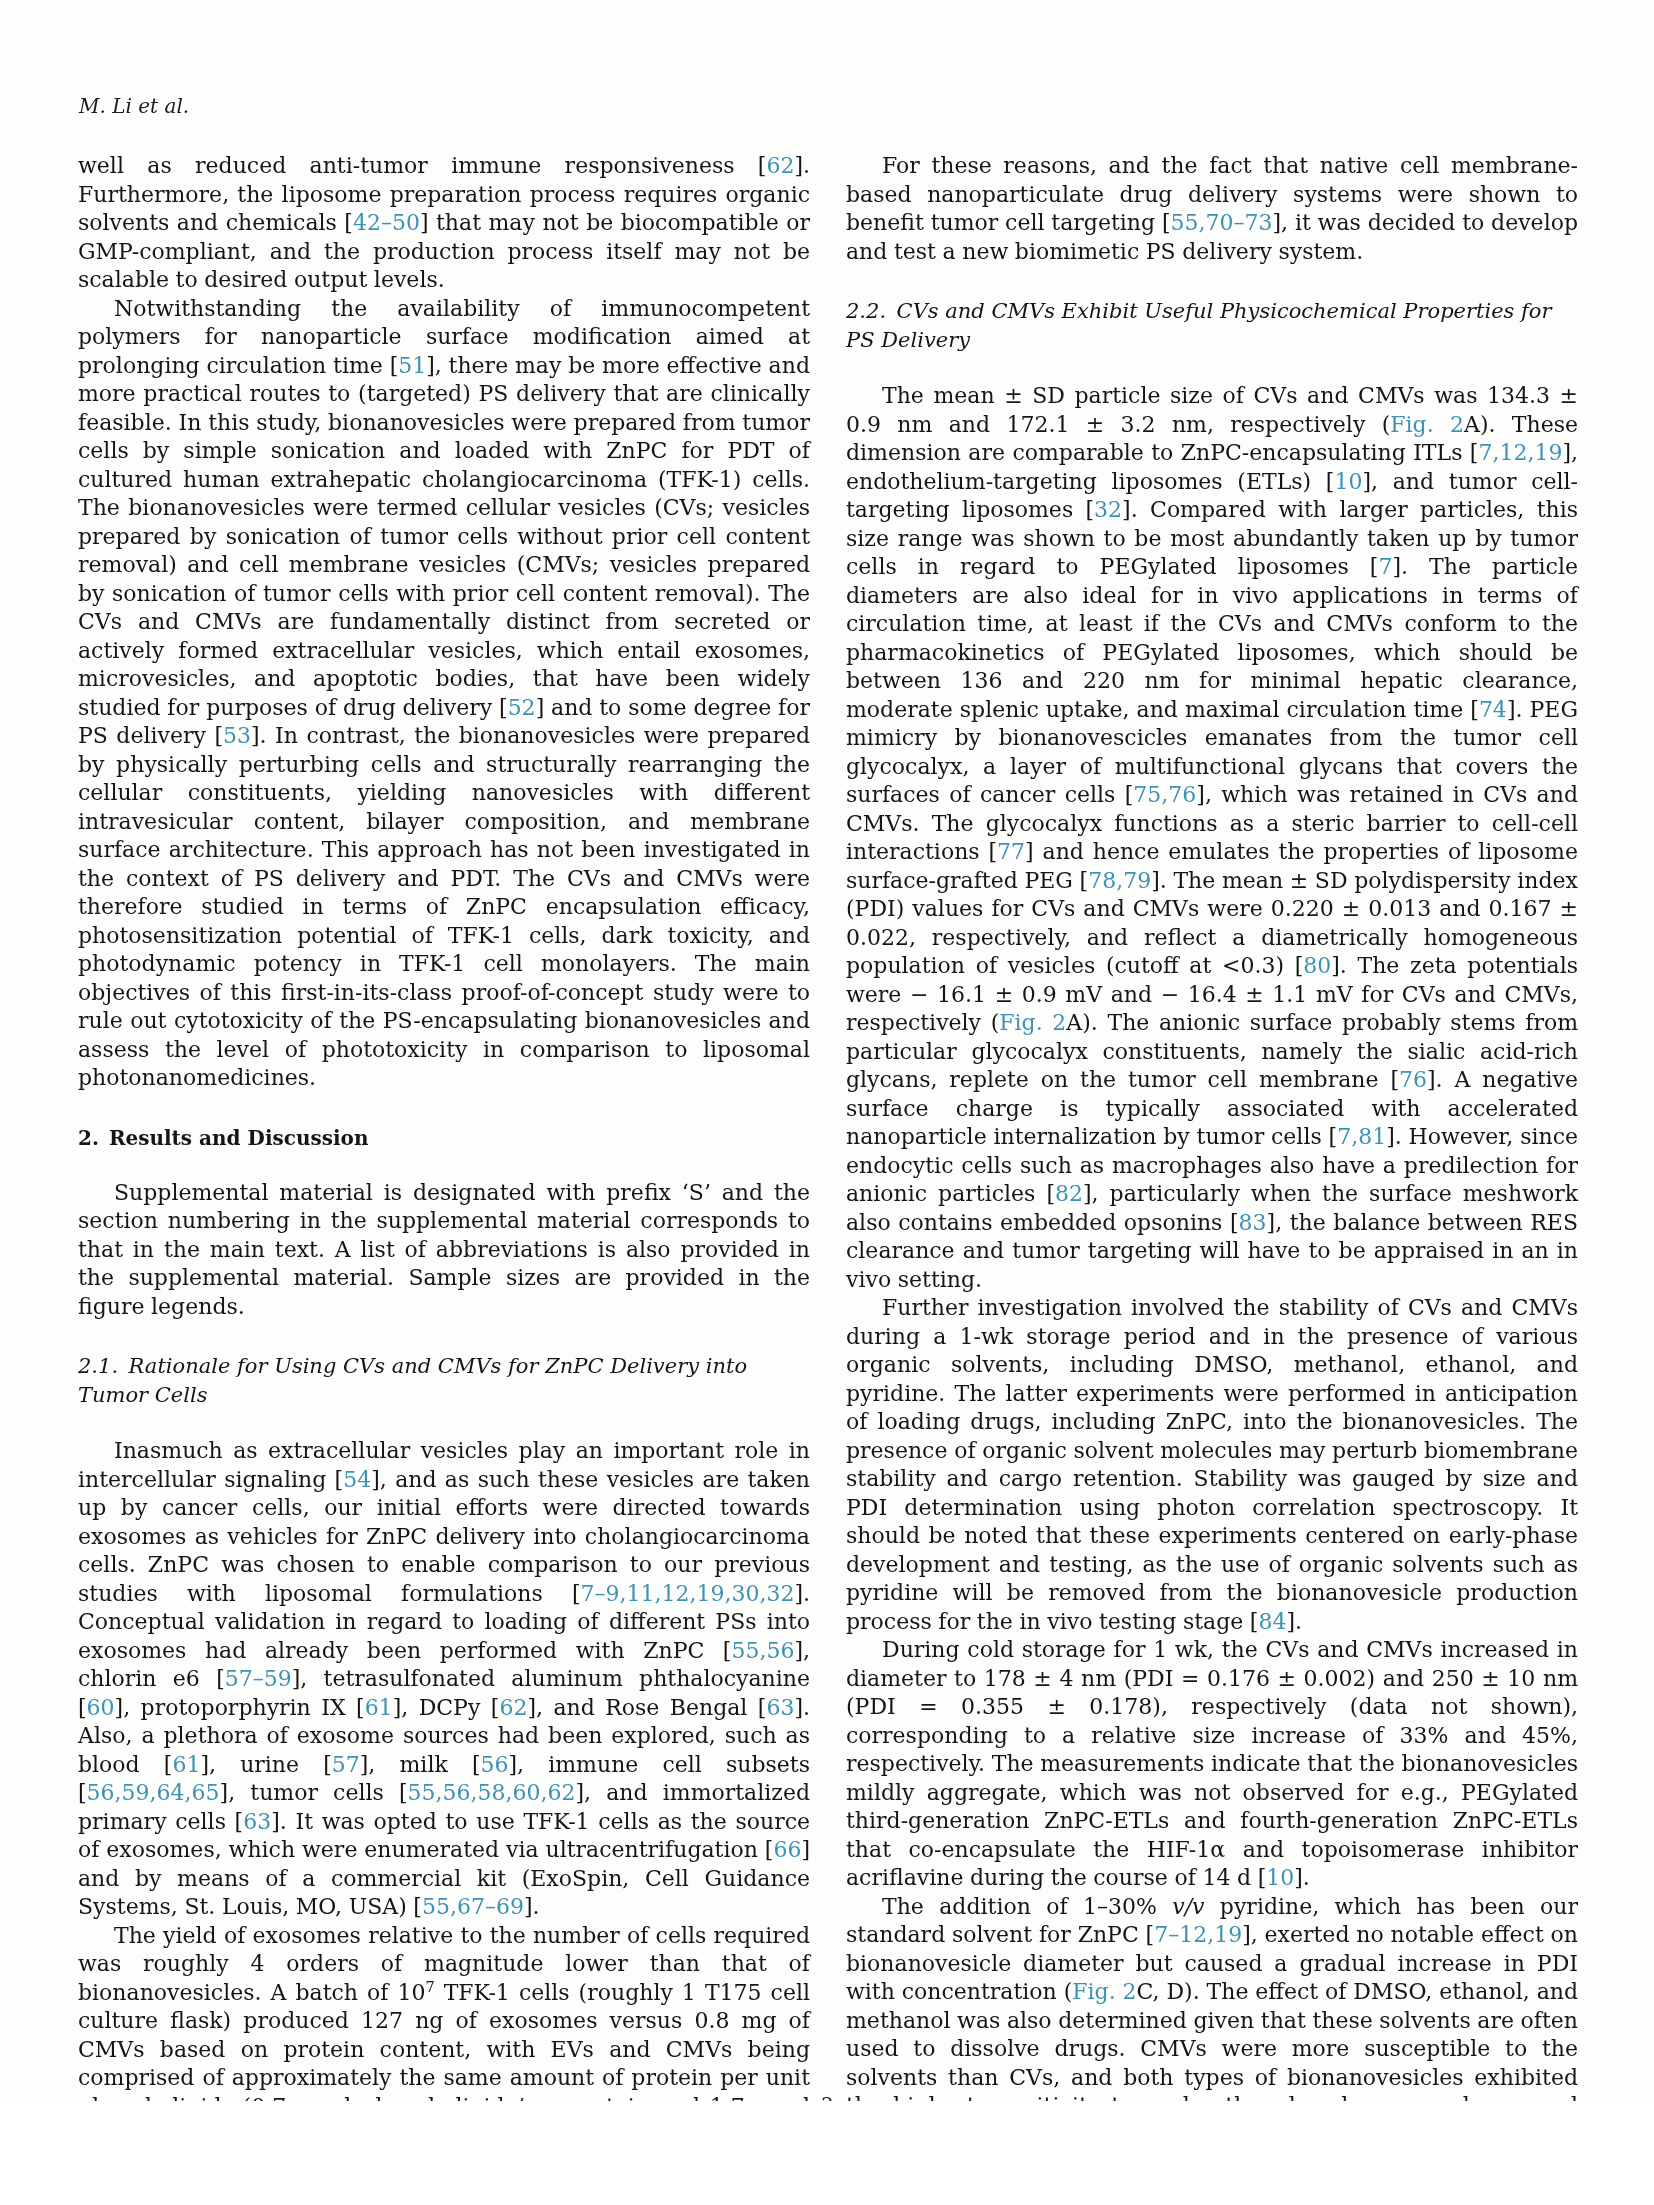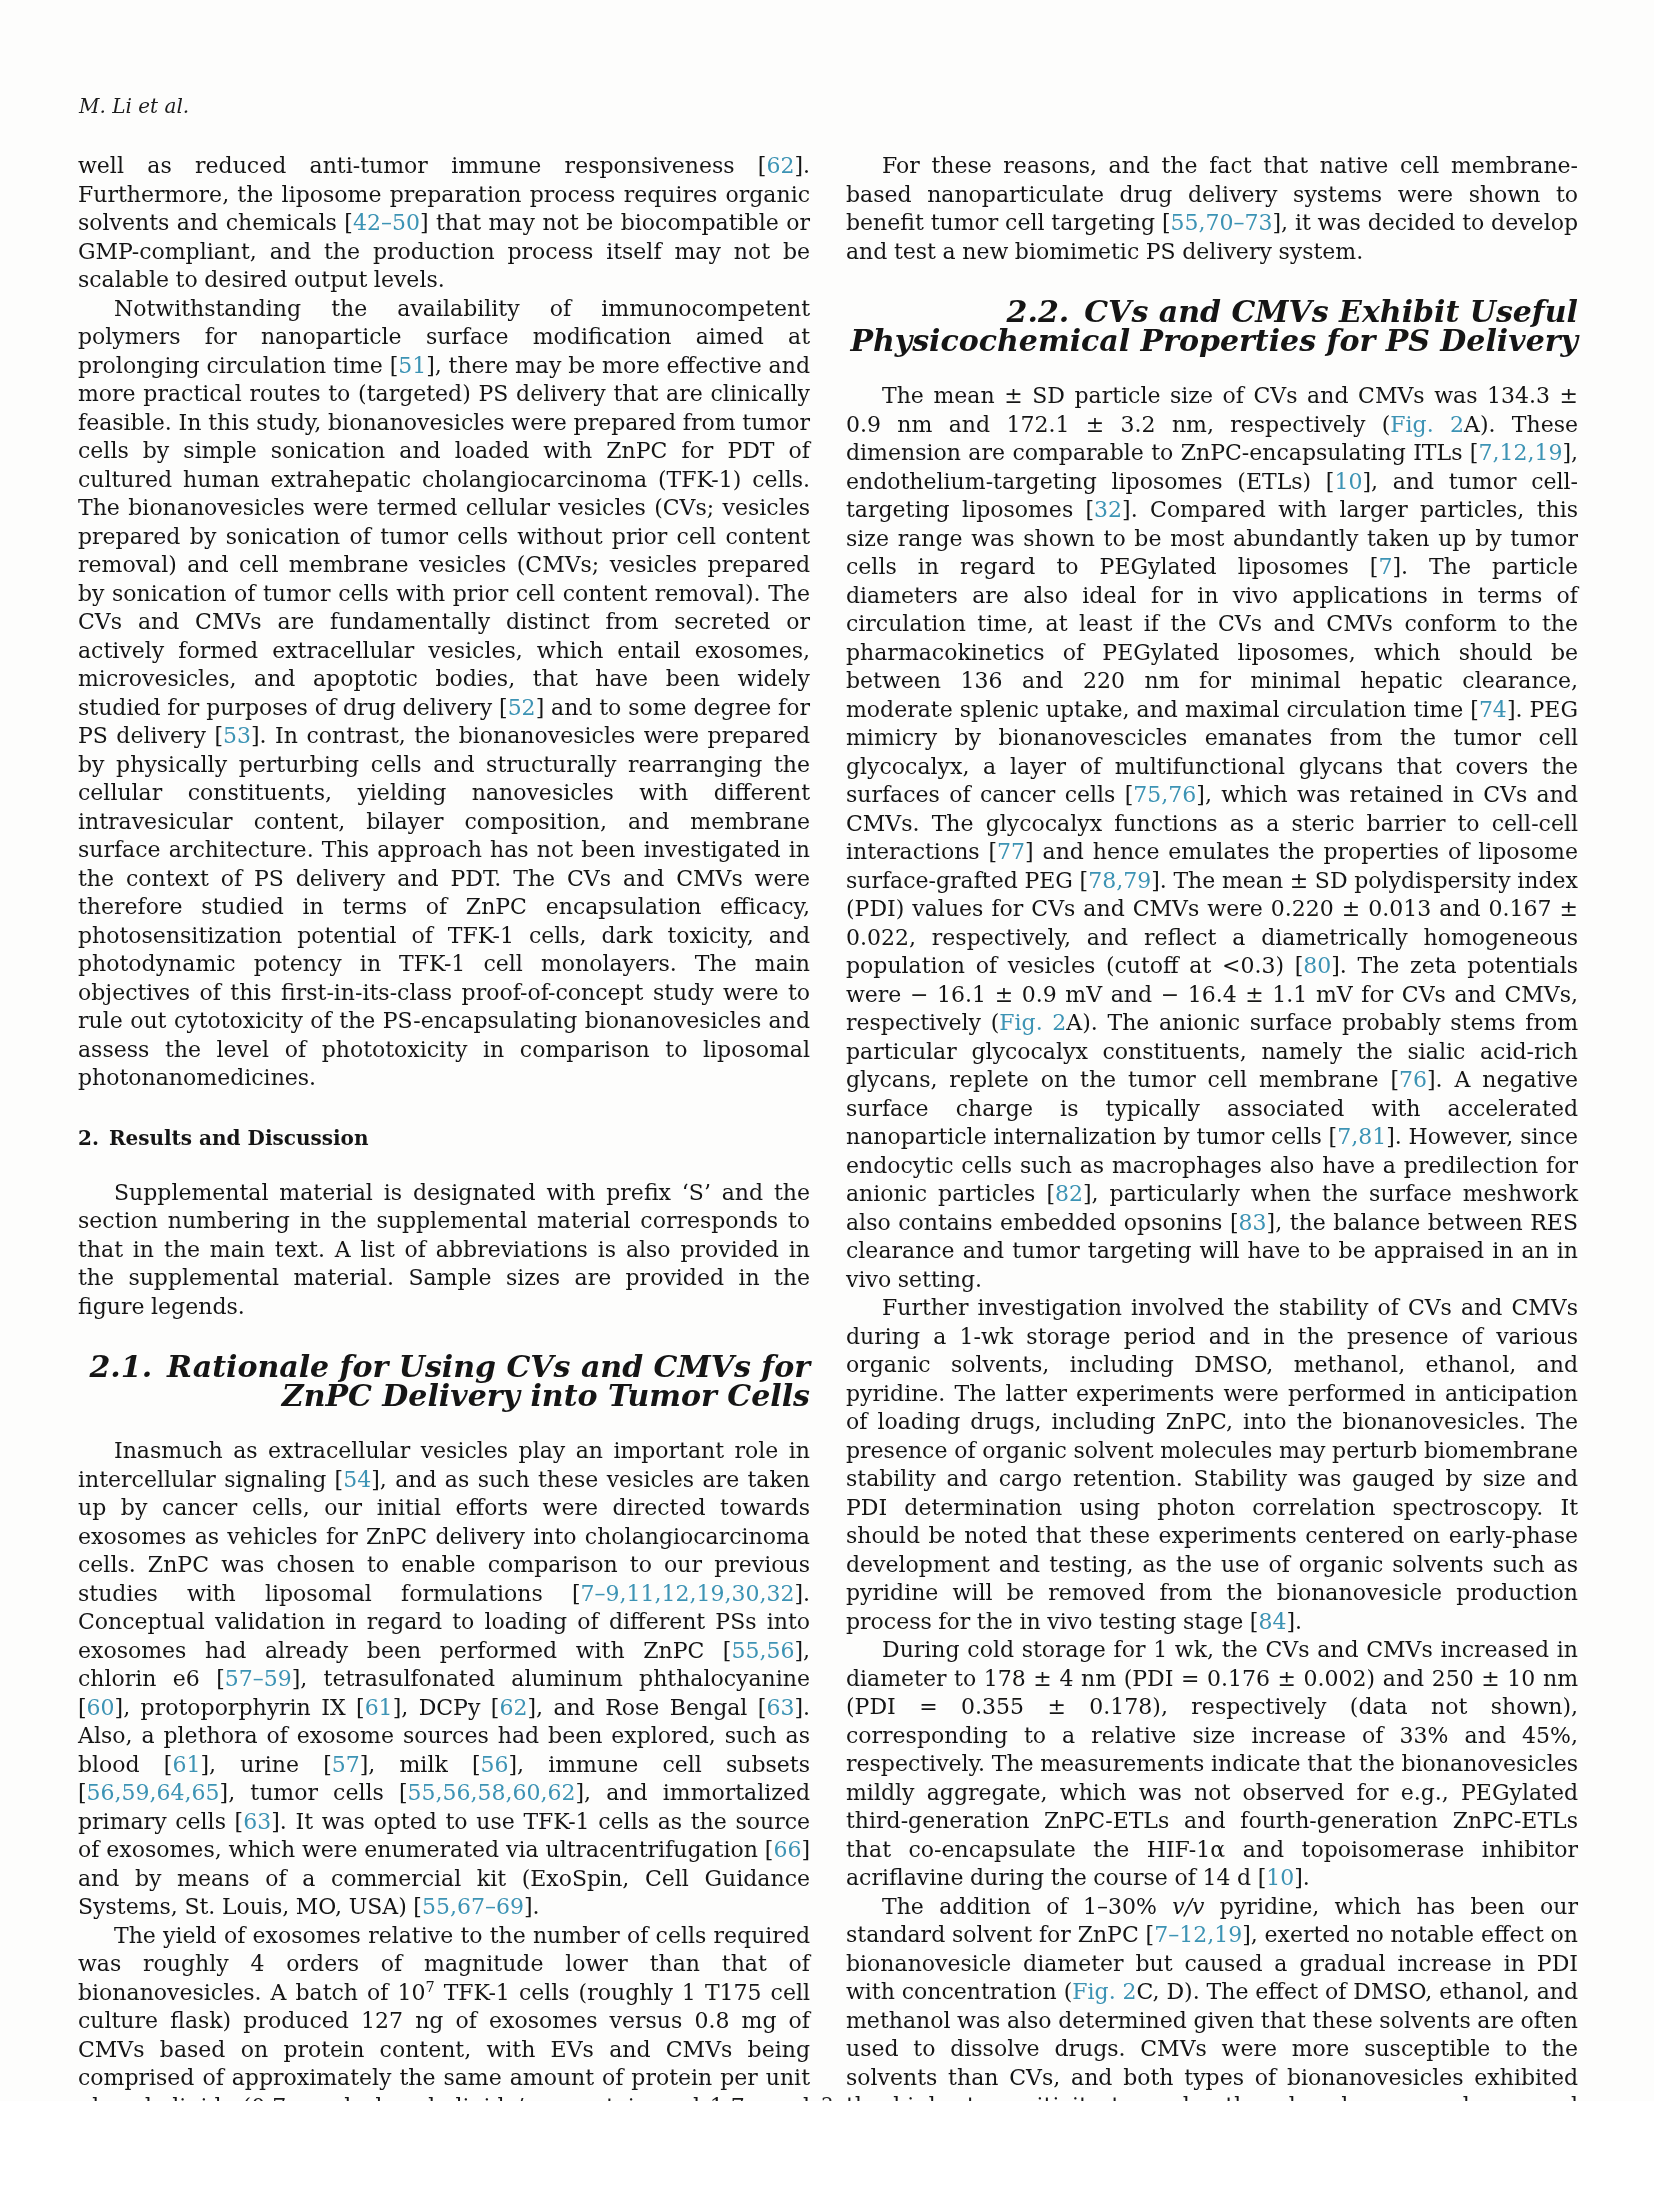--- a/index.html
+++ b/index.html
@@ -28,23 +28,23 @@
     line-height:28.5px;
     hyphens:auto;-webkit-hyphens:auto;
     word-spacing:-0.4px;
   }
   .column p.indent{text-indent:36px;}
   .column h2{
     font-size:20px;font-weight:700;
     margin:31px 0 27px;line-height:28px;
   }
   .column h3{
-    font-size:30px;font-weight:700;font-style:italic;
+    font-size:21px;font-weight:400;font-style:italic;
     margin:31px 0 27px;line-height:29px;
-    text-align:right;
+    text-align:left;
   }
   .cite{color:var(--link,#3c93b4);}
   sup{font-size:66%;line-height:0;vertical-align:super;}
   .footer{
     position:absolute;left:0;top:2093px;width:100%;
     text-align:center;font-size:20px;color:#222;
   }
 </style>
 </head>
 <body>

